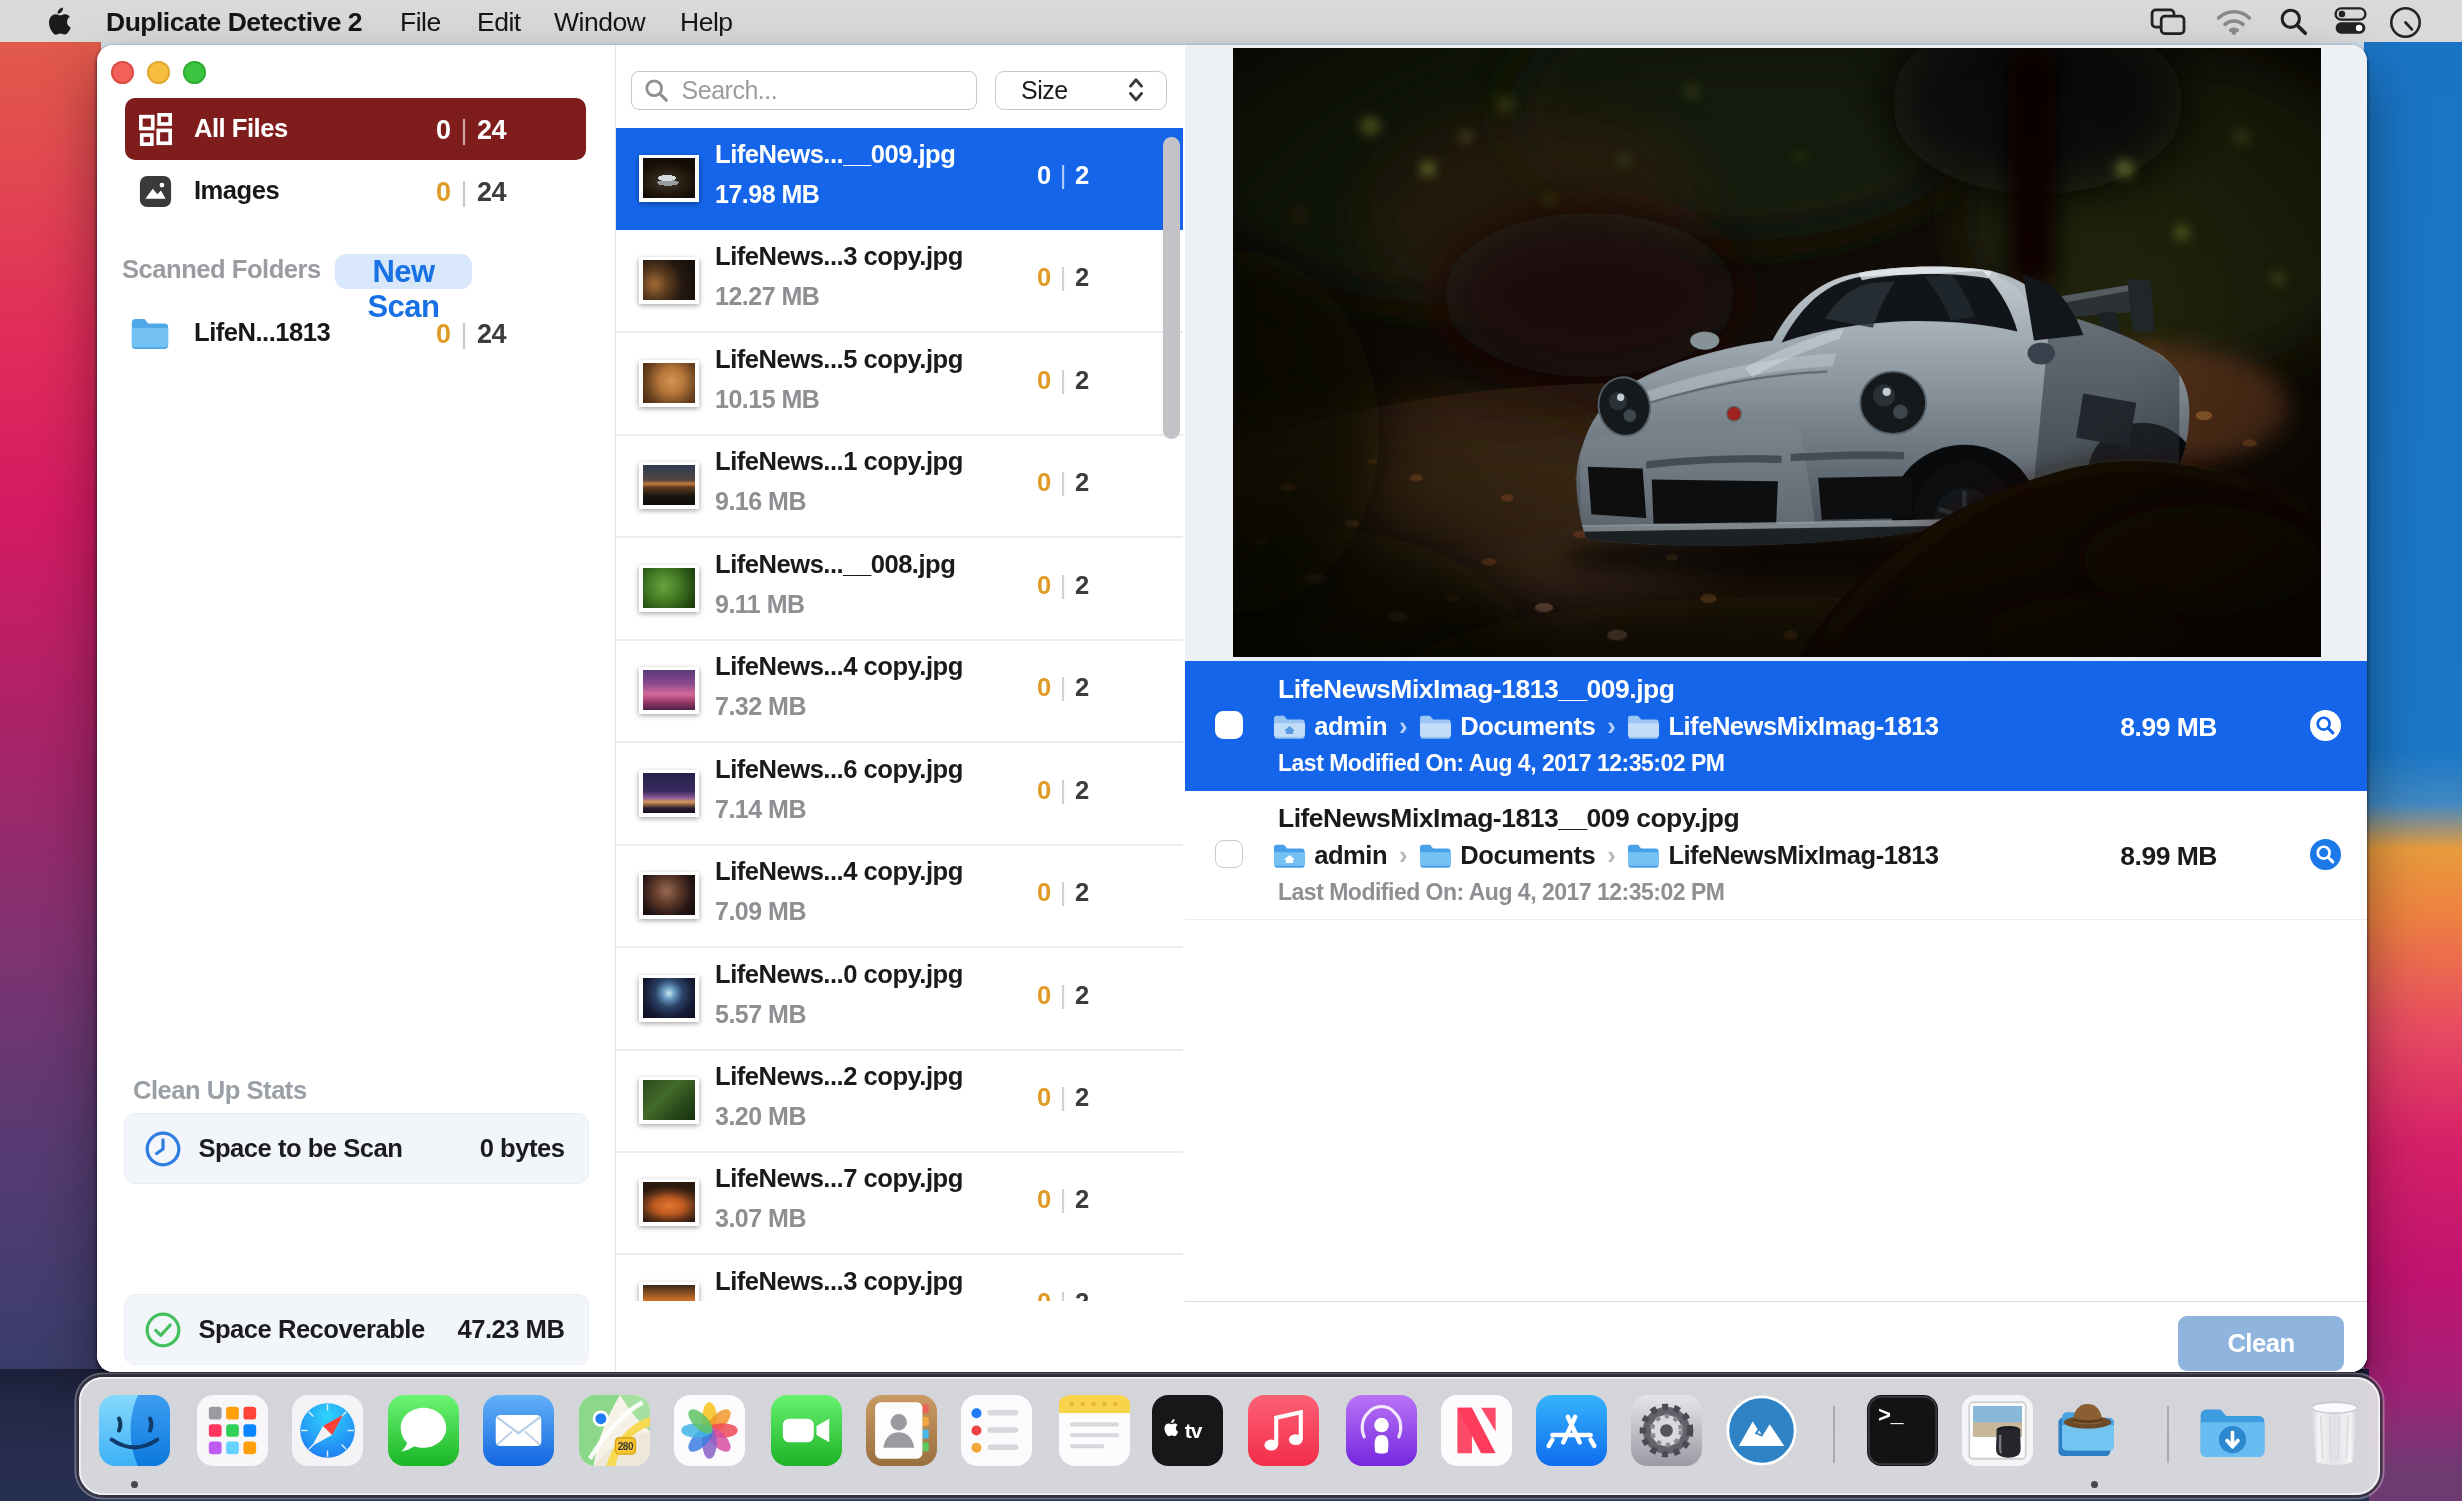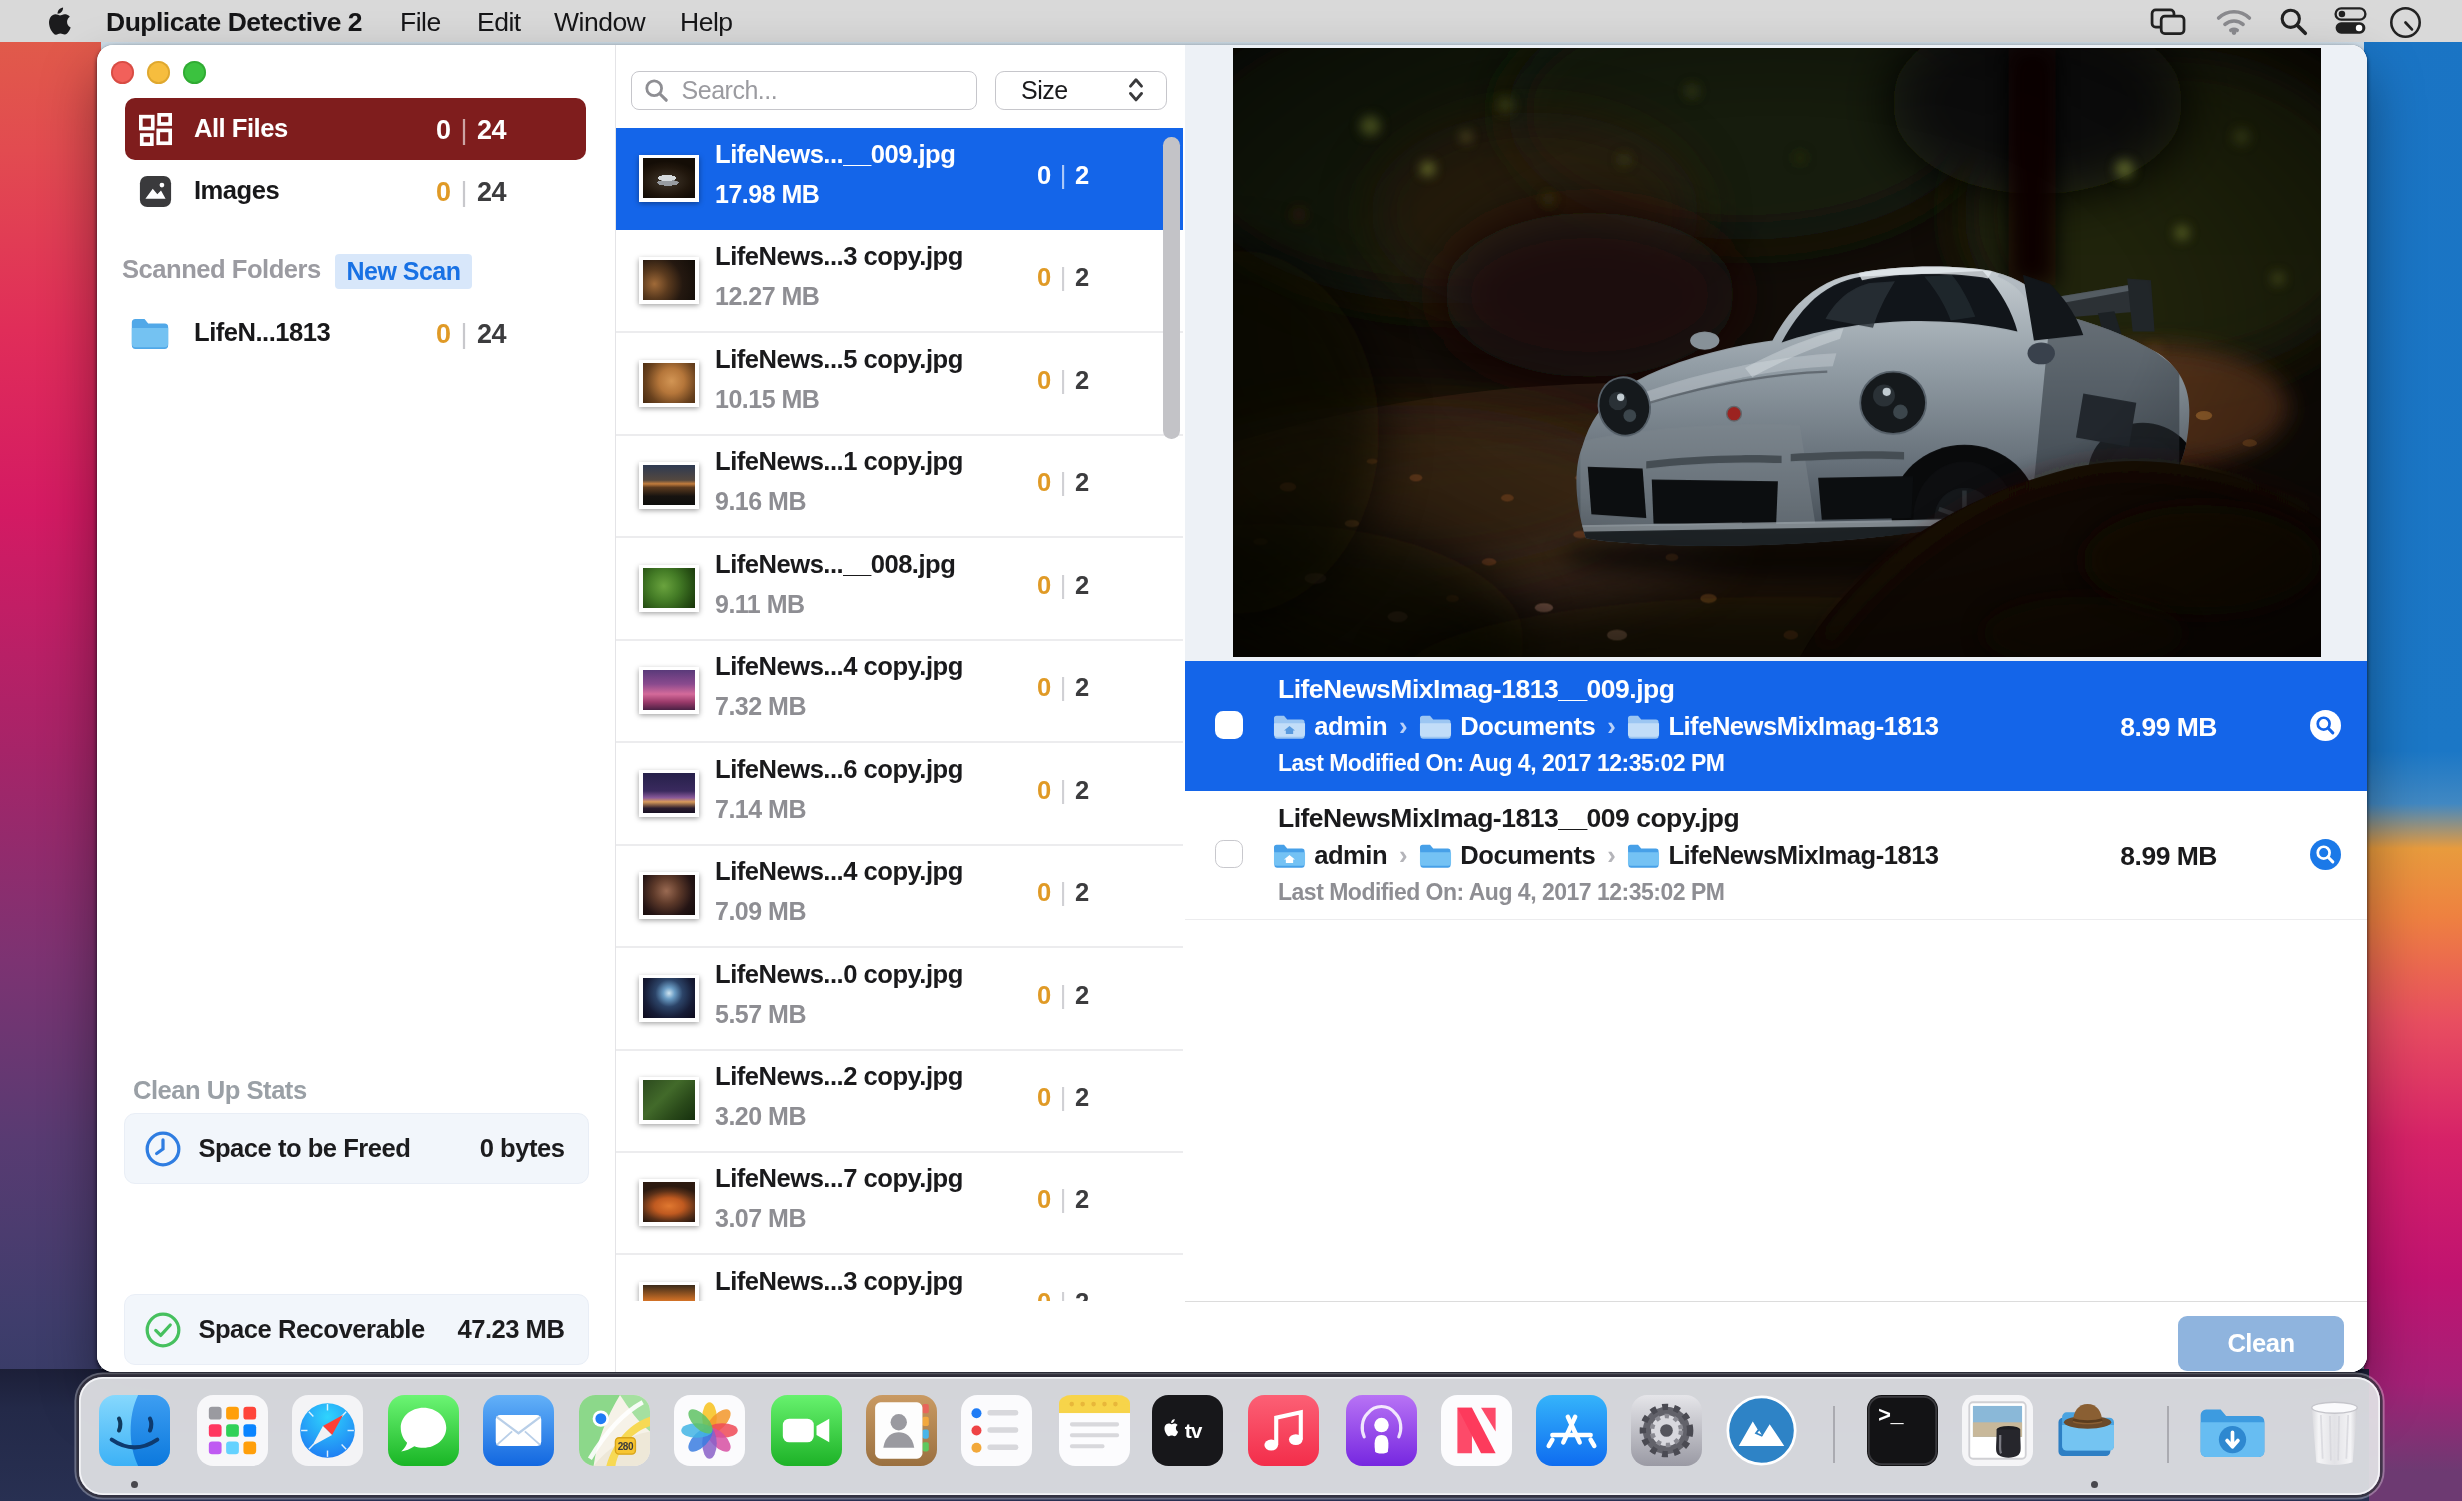--- a/index.html
+++ b/index.html
@@ -149,40 +149,40 @@
         <svg class="sbico" viewBox="0 0 36 36">
           <rect x="1" y="1" width="34" height="34" rx="8" fill="#3a3a3c"></rect>
           <path d="M7 26 L15 15 L20 21 L24 17 L29 26 Z" fill="#fff"></path>
           <circle cx="25" cy="11" r="2.6" fill="#fff"></circle>
         </svg>
         <div class="sbtxt">Images</div>
         <div class="sbnum"><span class="o">0</span><span class="sep">|</span><span class="t">24</span></div>
       </div>
 
       <div class="abs" style="left:25px; top:210px; font-size:25.6px; font-weight:600; color:#9b9ba1;">Scanned Folders</div>
-      <div class="abs" style="left:238px; top:209px; width:137px; height:35px; background:#d8e7fa; border-radius:4px;
-           font-size:25px; font-weight:700; color:#1871e4; text-align:center; line-height:35px;">New Scan</div>
+      <div class="abs" style="left:238px; top:209px; width:137px; height:35px; background:#d8e7fa; border-radius:11px;
+           font-size:31px; font-weight:700; color:#1871e4; text-align:center; line-height:35px;">New Scan</div>
 
       <div class="sbrow" style="top:257px;">
         <svg class="sbico" style="left:4.6px; top:14.6px; width:40px; height:33px;" viewBox="0 0 44 36">
           <path d="M2 6 a4 4 0 0 1 4-4 h10 l4 5 h18 a4 4 0 0 1 4 4 v20 a4 4 0 0 1-4 4 h-32 a4 4 0 0 1-4-4 Z" fill="#51a8e8"></path>
           <path d="M2 12 h40 v17 a4 4 0 0 1-4 4 h-32 a4 4 0 0 1-4-4 Z" fill="#74c2f2"></path>
         </svg>
         <div class="sbtxt">LifeN...1813</div>
         <div class="sbnum"><span class="o">0</span><span class="sep">|</span><span class="t">24</span></div>
       </div>
 
       <div class="abs" style="left:36px; top:1031px; font-size:25.6px; font-weight:600; color:#9aa0a6;">Clean Up Stats</div>
 
       <div class="statcard" style="top:1068px;">
         <svg class="statico" viewBox="0 0 42 42">
           <circle cx="21" cy="21" r="17.5" fill="none" stroke="#2f7de1" stroke-width="3.6"></circle>
           <path d="M21 11 V21 L14 26" fill="none" stroke="#2f7de1" stroke-width="3.6" stroke-linecap="round"></path>
         </svg>
-        <div class="stattxt">Space to be Freed</div>
+        <div class="stattxt">Space to be Scan</div>
         <div class="statval">0 bytes</div>
       </div>
 
 
       <div class="statcard" style="top:1249px;">
         <svg class="statico" viewBox="0 0 42 42">
           <circle cx="21" cy="21" r="17.5" fill="none" stroke="#46c05e" stroke-width="3.6"></circle>
           <path d="M13 21.5 L18.5 27 L29 15.5" fill="none" stroke="#46c05e" stroke-width="3.6" stroke-linecap="round" stroke-linejoin="round"></path>
         </svg>
         <div class="stattxt">Space Recoverable</div>

